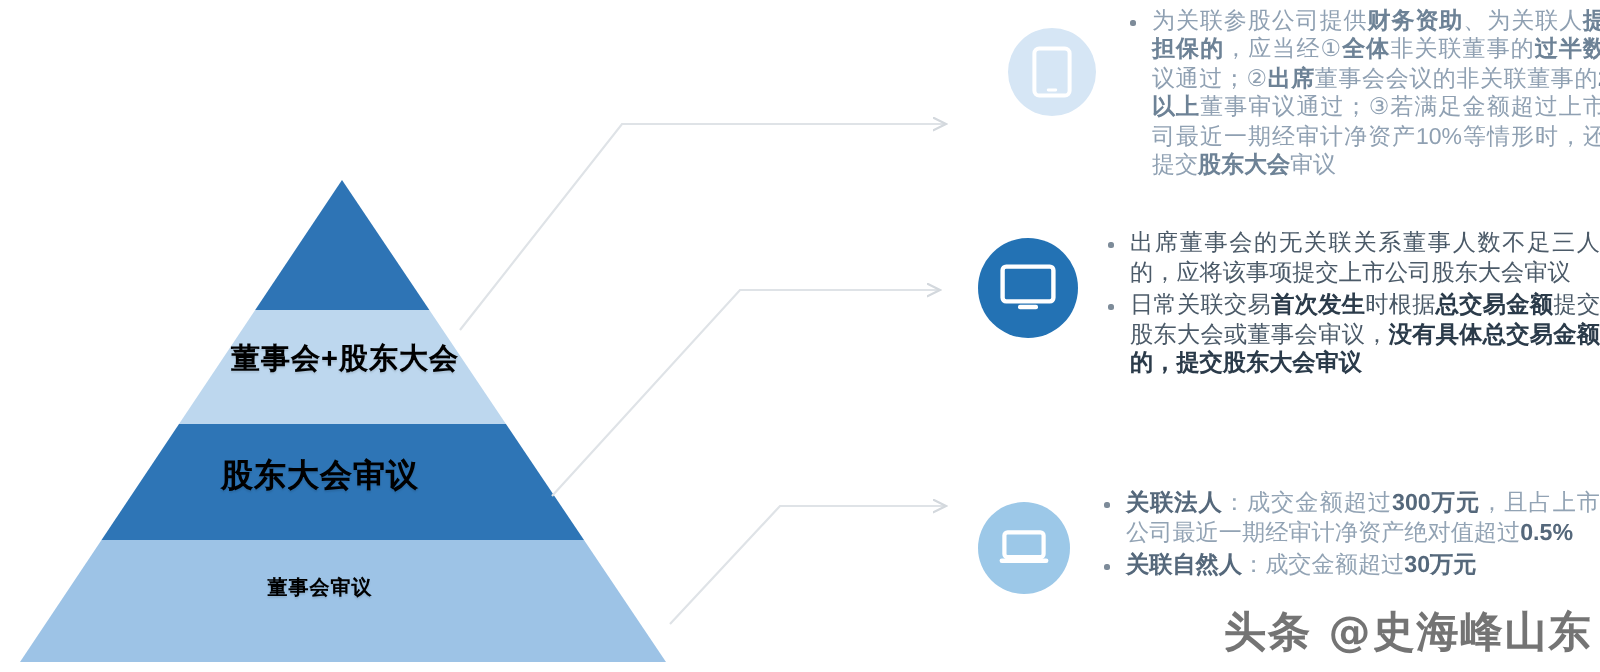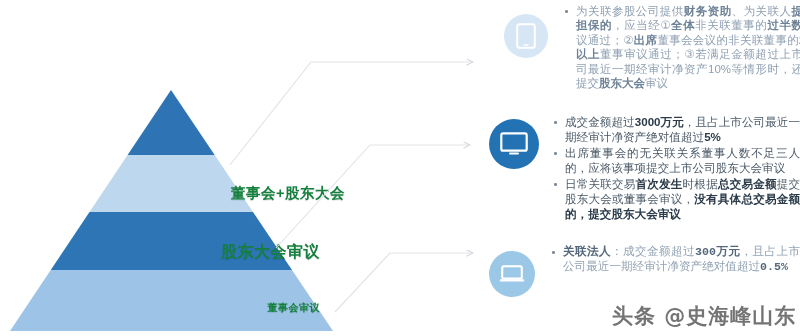--- a/index.html
+++ b/index.html
@@ -9,27 +9,26 @@
     font-family:"Liberation Sans","DejaVu Sans",sans-serif;
     overflow:hidden;position:relative;
   }
   #stage{position:absolute;left:0;top:0;width:800px;height:336px;overflow:hidden;}
 
   
   #pyramid-area{position:absolute;left:0;top:80px;width:345px;height:256px;}
   #pyramid-svg{position:absolute;left:0;top:0;}
   .pyr-label{
     position:absolute;
-    color:#15803d;
+    color:#000000;
     font-weight:bold;
     letter-spacing:.5px;
     white-space:nowrap;
-    text-align:right;
+    text-align:center;
     text-shadow:0 1px 1px rgba(0,0,0,.10);
-    margin-top:14px;
   }
   #pyr-label-1{left:0;width:345px;top:90px;font-size:14.5px;}
   #pyr-label-2{left:0;width:320px;top:148px;font-size:16px;}
   #pyr-label-3{left:0;width:320px;top:207px;font-size:10px;}
 
   
   #connectors{position:absolute;left:0;top:0;width:800px;height:336px;pointer-events:none;}
 
   
   .row{position:absolute;display:flex;align-items:flex-start;}
@@ -64,21 +63,21 @@
     background:#7d8b99;
   }
   .b{font-weight:bold;color:#2b3b4a;}
 
   #row-1 .bullets{margin-left:16px;margin-top:0px;}
   #row-1 .bullets li{color:#8fa0b2;font-size:11.5px;line-height:14.4px;}
   #row-1 .bullets li .b{color:#6d8296;}
 
   #row-2 .bullets{margin-left:14px;margin-top:2px;}
   #row-3 .bullets{margin-left:16px;margin-top:2px;}
-  #row-3 .bullets li{color:#92a3b4;font-family:Liberation Mono, monospace;}
+  #row-3 .bullets li{color:#92a3b4;}
   #row-3 .bullets li .b{color:#55687b;}
 
   
   #watermark{
     position:absolute;left:612px;top:302px;
     font-size:21px;font-weight:bold;
     color:#404040;opacity:.72;
     letter-spacing:1px;white-space:nowrap;
     font-family:"DejaVu Sans",sans-serif;
   }
@@ -132,33 +131,33 @@
 
   <div class="row" id="row-2">
     <div class="icon-circle" id="icon-2">
       <svg width="28" height="24" viewBox="0 0 28 24" aria-hidden="true">
         <rect x="1.3" y="1.3" width="25.4" height="17.4" rx="1.8" fill="none" stroke="#ffffff" stroke-width="2.2"></rect>
         <rect x="4.4" y="4.4" width="19.2" height="11.2" fill="#2372b4"></rect>
         <rect x="9" y="20.4" width="10" height="2.2" rx="1" fill="#ffffff"></rect>
       </svg>
     </div>
     <ul class="bullets">
-      <li><span>成交金额超过</span><span class="b">3000万元</span><span>，且占上市公司最近一期经审计净资产绝对值超过</span><span class="b">5%</span></li>
       <li><span>出席董事会的无关联关系董事人数不足三人的，应将该事项提交上市公司股东大会审议</span></li>
       <li><span>日常关联交易</span><span class="b">首次发生</span><span>时根据</span><span class="b">总交易金额</span><span>提交股东大会或董事会审议，</span><span class="b">没有具体总交易金额的，提交股东大会审议</span></li>
     </ul>
   </div>
 
   <div class="row" id="row-3">
     <div class="icon-circle" id="icon-3">
       <svg width="26" height="20" viewBox="0 0 26 20" aria-hidden="true">
         <rect x="3.2" y="2.2" width="19.6" height="12.4" rx="1.6" fill="none" stroke="#ffffff" stroke-width="2.1"></rect>
         <rect x="0.8" y="15.2" width="24.4" height="2.3" rx="1.1" fill="#ffffff"></rect>
       </svg>
     </div>
     <ul class="bullets">
       <li><span class="b">关联法人</span><span>：成交金额超过</span><span class="b">300万元</span><span>，且占上市公司最近一期经审计净资产绝对值超过</span><span class="b">0.5%</span></li>
+      <li><span class="b">关联自然人</span><span>：成交金额超过</span><span class="b">30万元</span></li>
     </ul>
   </div>
 
   <div id="watermark">头条 @史海峰山东</div>
 
 </div>
 
 </body></html>

